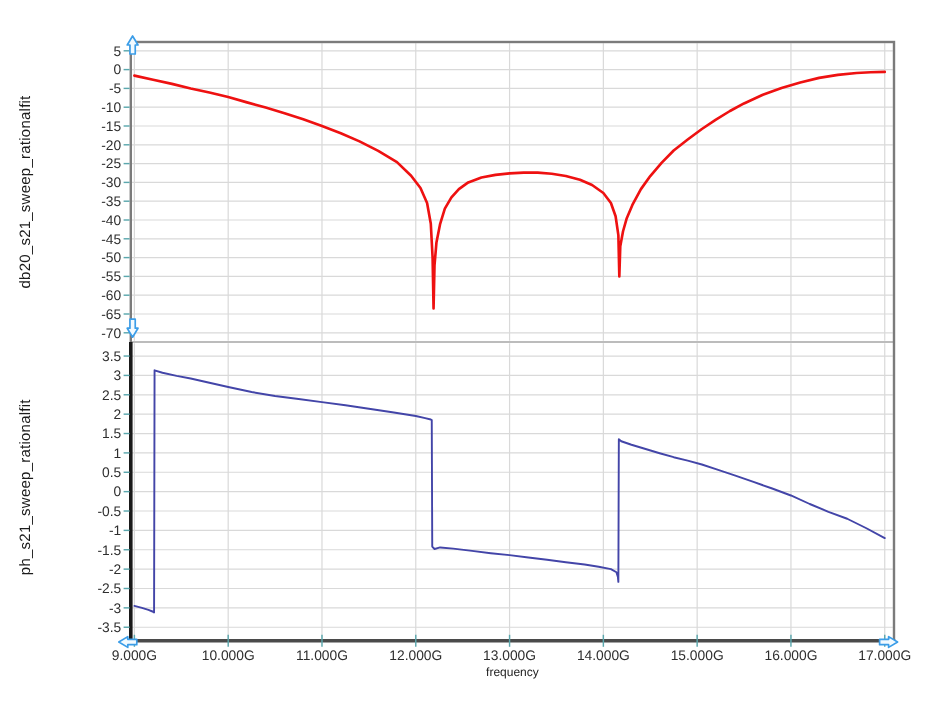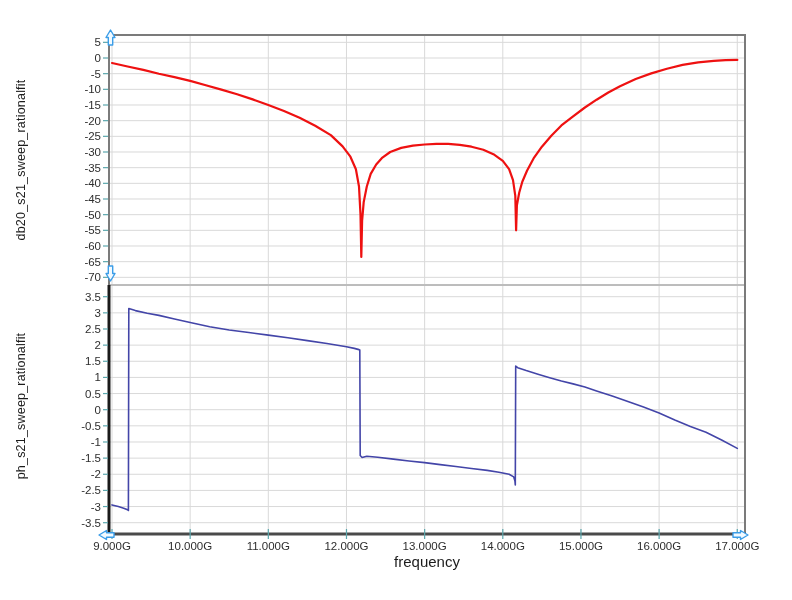--- a/index.html
+++ b/index.html
@@ -4,21 +4,21 @@
 <style>
   html,body{margin:0;padding:0;background:#ffffff;}
   .fig{position:relative;width:792px;height:600px;background:#ffffff;
        font-family:"Liberation Sans",sans-serif;overflow:hidden;}
   .fig svg{position:absolute;left:0;top:0;}
   .ytitle{position:absolute;transform:translate(-50%,-50%) rotate(-90deg);
           font-size:12.5px;color:#1c1c1c;white-space:nowrap;letter-spacing:.2px;}
   .ytitle.t1{left:21px;top:160px;}
   .ytitle.t2{left:21px;top:406px;}
   .xtitle{position:absolute;left:427px;top:561px;transform:translate(-50%,-50%);
-          font-size:15px;color:#1c1c1c;white-space:nowrap;}
+          font-size:10px;color:#1c1c1c;white-space:nowrap;}
 </style>
 </head>
 <body>
 
 <div class="fig">
   <svg id="plot" width="792" height="600">
       <defs>
         <clipPath id="clipTop">
           <rect x="110" y="36" width="634" height="248"></rect>
         </clipPath>

